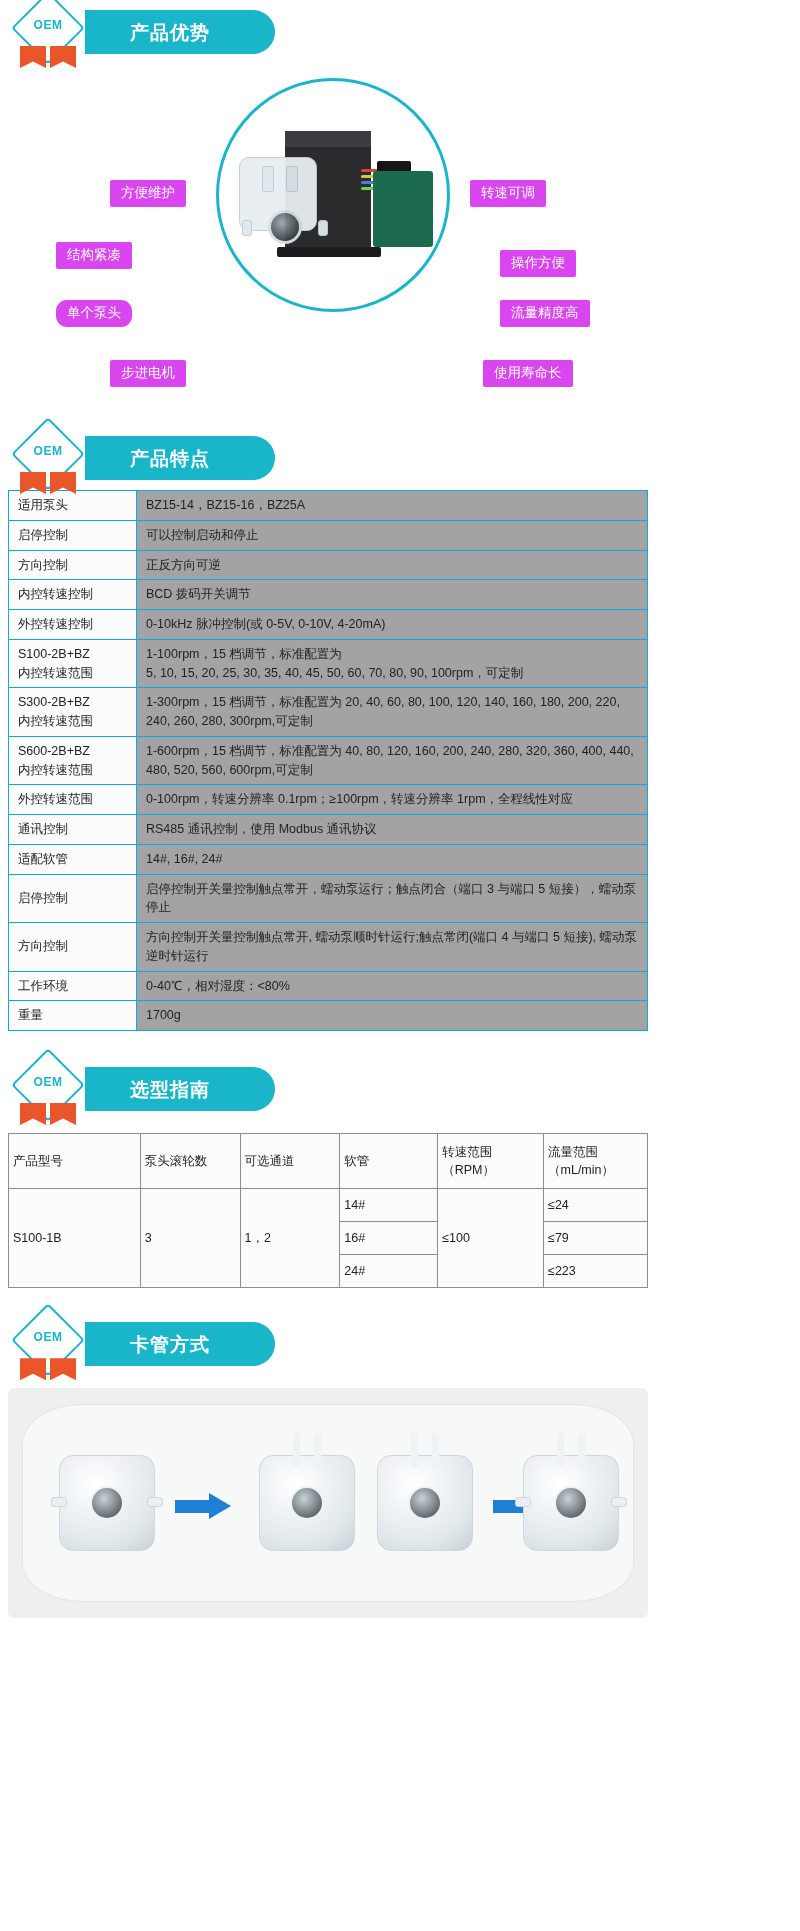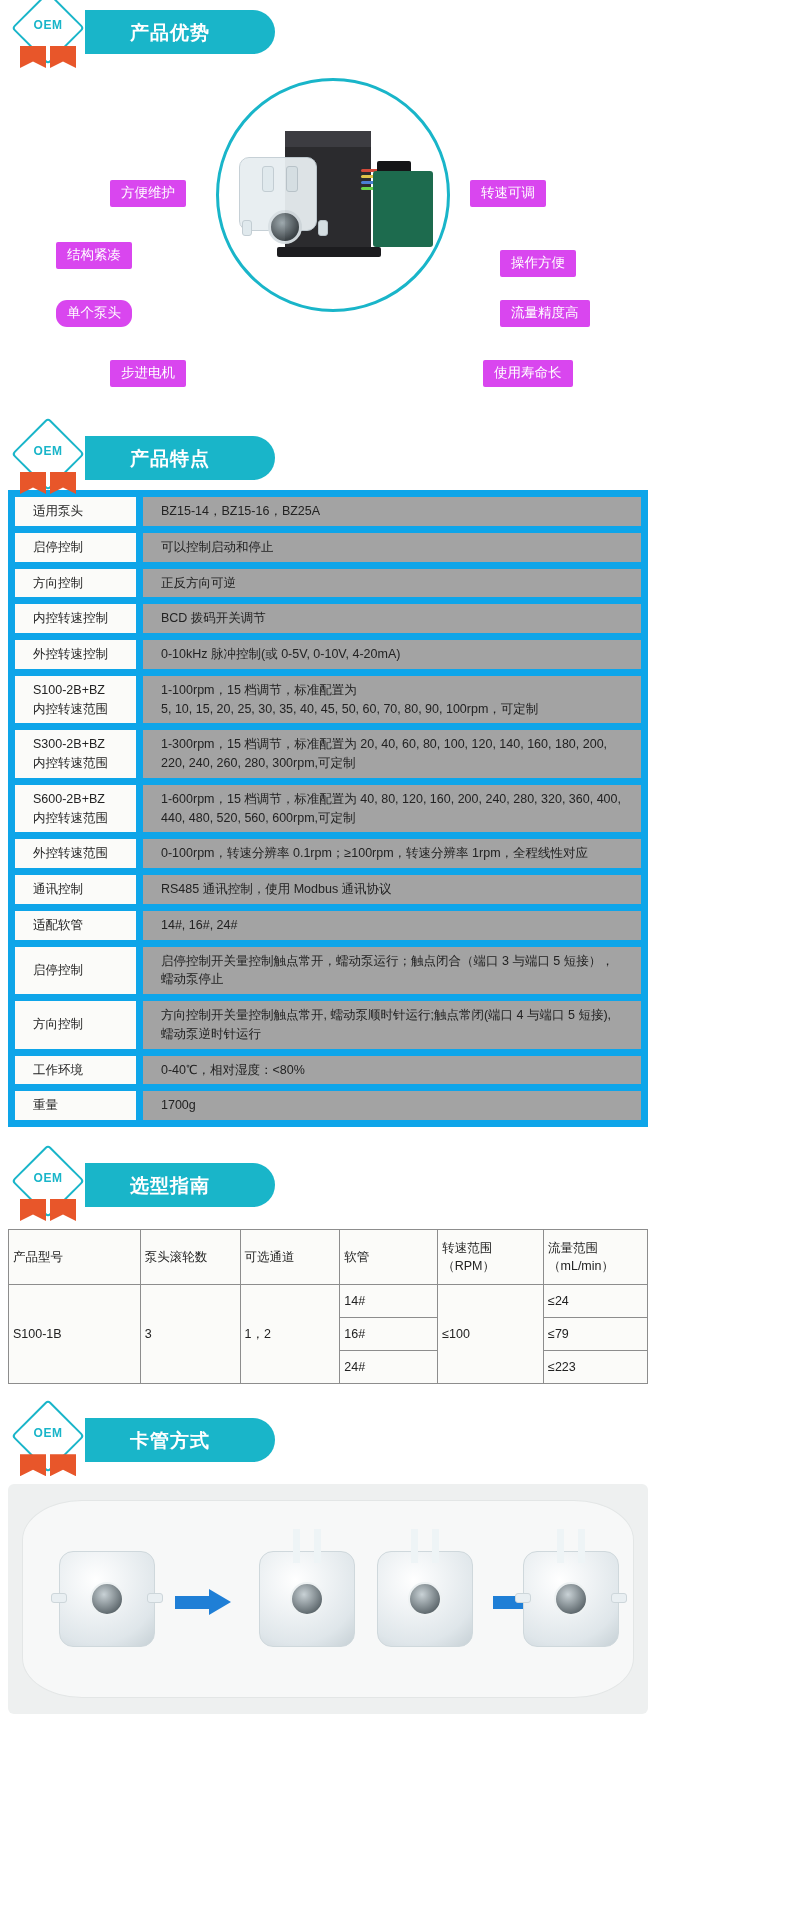--- a/index.html
+++ b/index.html
@@ -186,22 +186,22 @@
 
   
   table {
     border-collapse: collapse;
     width: 640px;
     margin: 0 0 0 8px;
     background: #fbfbf9;
     font-size: 12.5px;
   }
   table.features td {
-    border: 7px solid #0ea5e9;
-    padding: 5px 18px;
+    border: 1px solid #0ea5e9;
+    padding: 5px 9px;
     vertical-align: middle;
     line-height: 1.5;
   }
   table.features td.k {
     width: 128px;
     background: #fbfbf9;
   }
   table.features td.v {
     background: #a3a3a3;
   }

